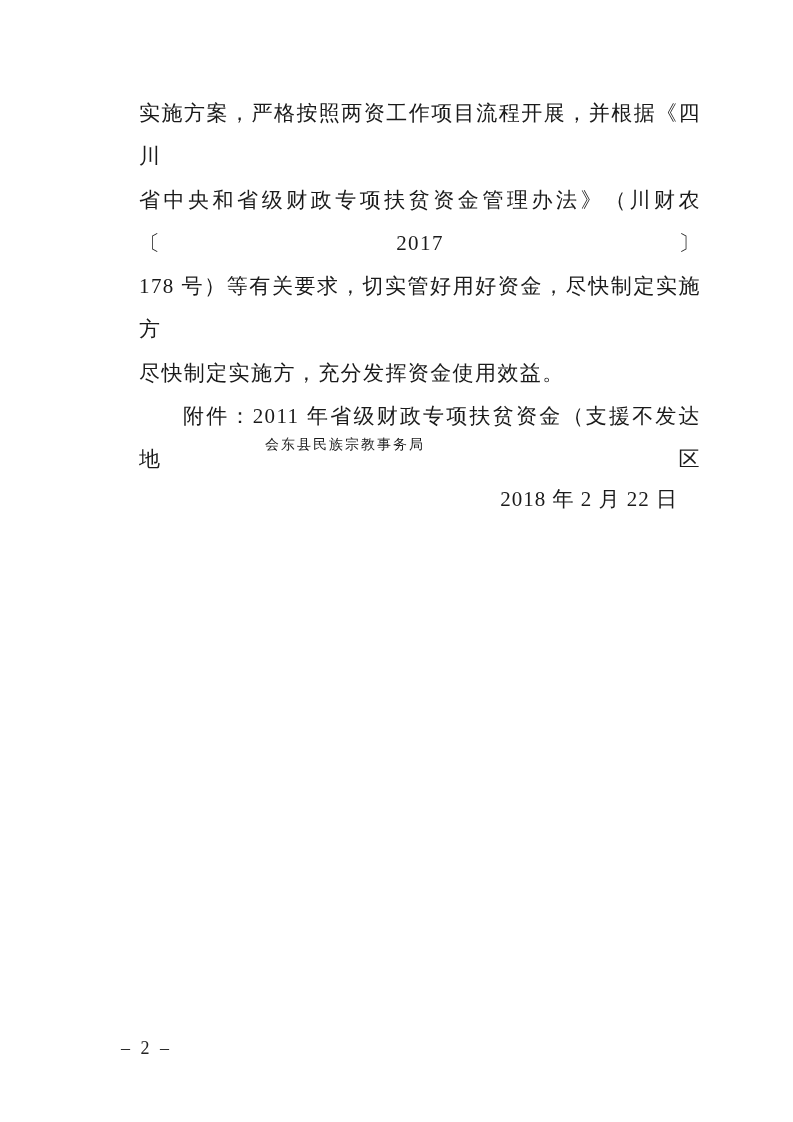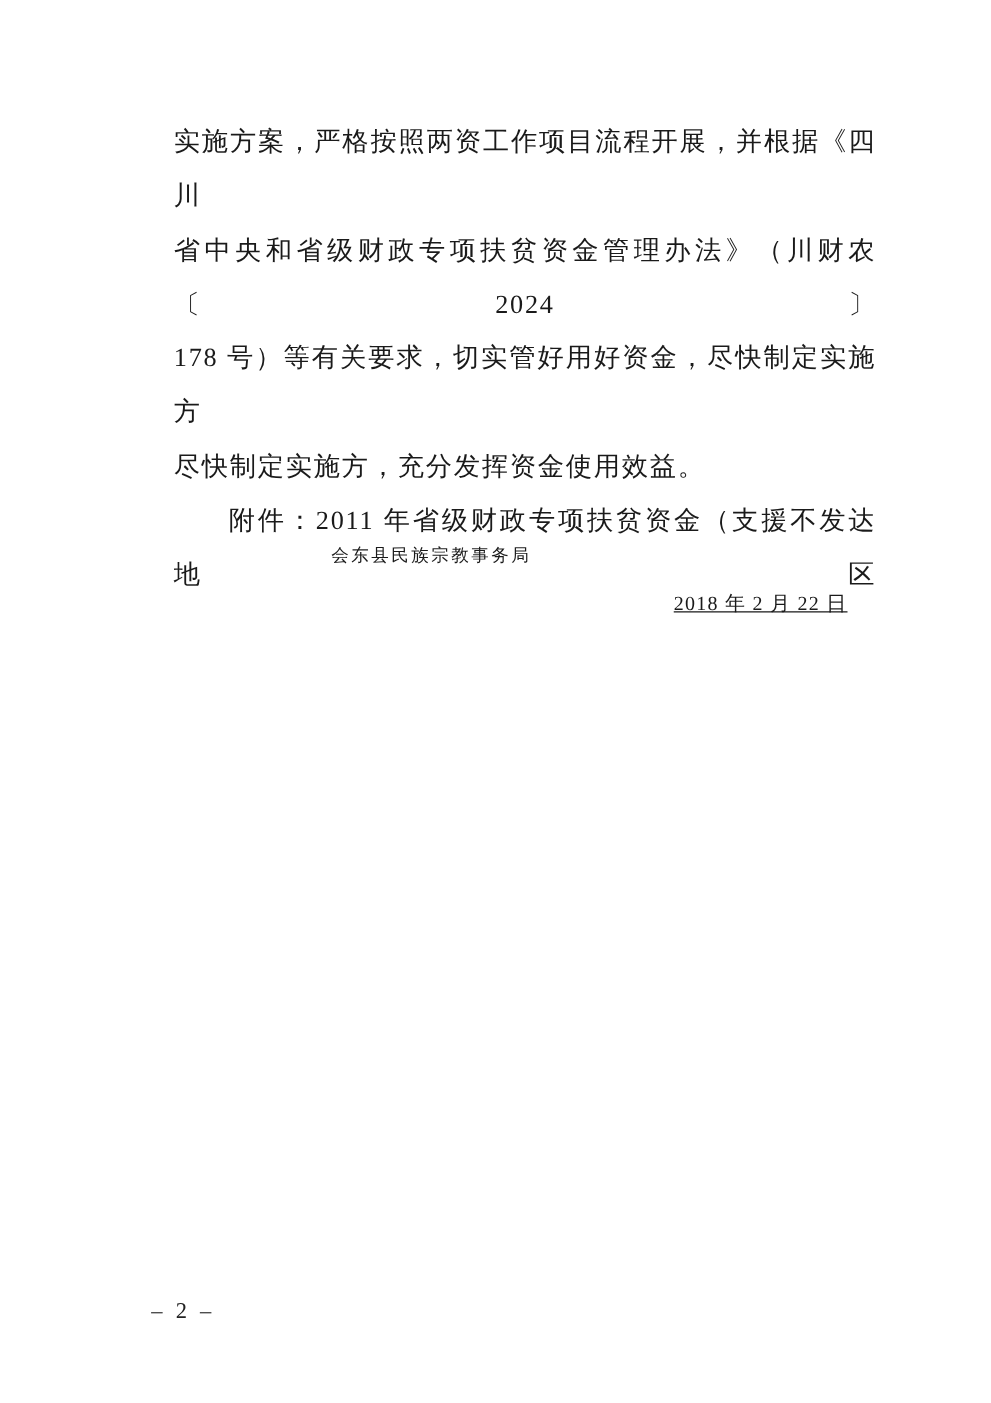--- a/index.html
+++ b/index.html
@@ -37,42 +37,41 @@
     position: absolute;
     left: 265px; top: 436px;
     display: flex;
     gap: 22px;
     font-size: 14px;
     letter-spacing: 2px;
     white-space: nowrap;
   }
   .signature-date {
     position: absolute;
-    right: 115px; top: 473px;
-    font-size: 16px;
+    right: 115px; top: 485px;
+    font-size: 21px;
     letter-spacing: 1px;
     white-space: nowrap;
-    text-decoration: underline;
   }
   .page-number {
     position: absolute;
     left: 121px; top: 1038px;
     font-size: 18px;
     letter-spacing: 3px;
     color: #222222;
   }
 </style>
 </head>
 <body>
 
 <div class="page">
 
   <div class="body-text">
     <div class="line justify">实施方案，严格按照两资工作项目流程开展，并根据《四川</div>
-    <div class="line justify">省中央和省级财政专项扶贫资金管理办法》（川财农〔2024〕</div>
+    <div class="line justify">省中央和省级财政专项扶贫资金管理办法》（川财农〔2017〕</div>
     <div class="line justify">178 号）等有关要求，切实管好用好资金，尽快制定实施方</div>
     <div class="line">尽快制定实施方，充分发挥资金使用效益。</div>
     <div class="line justify indent">附件：2011 年省级财政专项扶贫资金（支援不发达地区</div>
   </div>
 
   <div class="signature-agencies">
     <span>会东县民族宗教事务局</span>
   </div>
 
   <div class="signature-date">2018 年 2 月 22 日</div>

